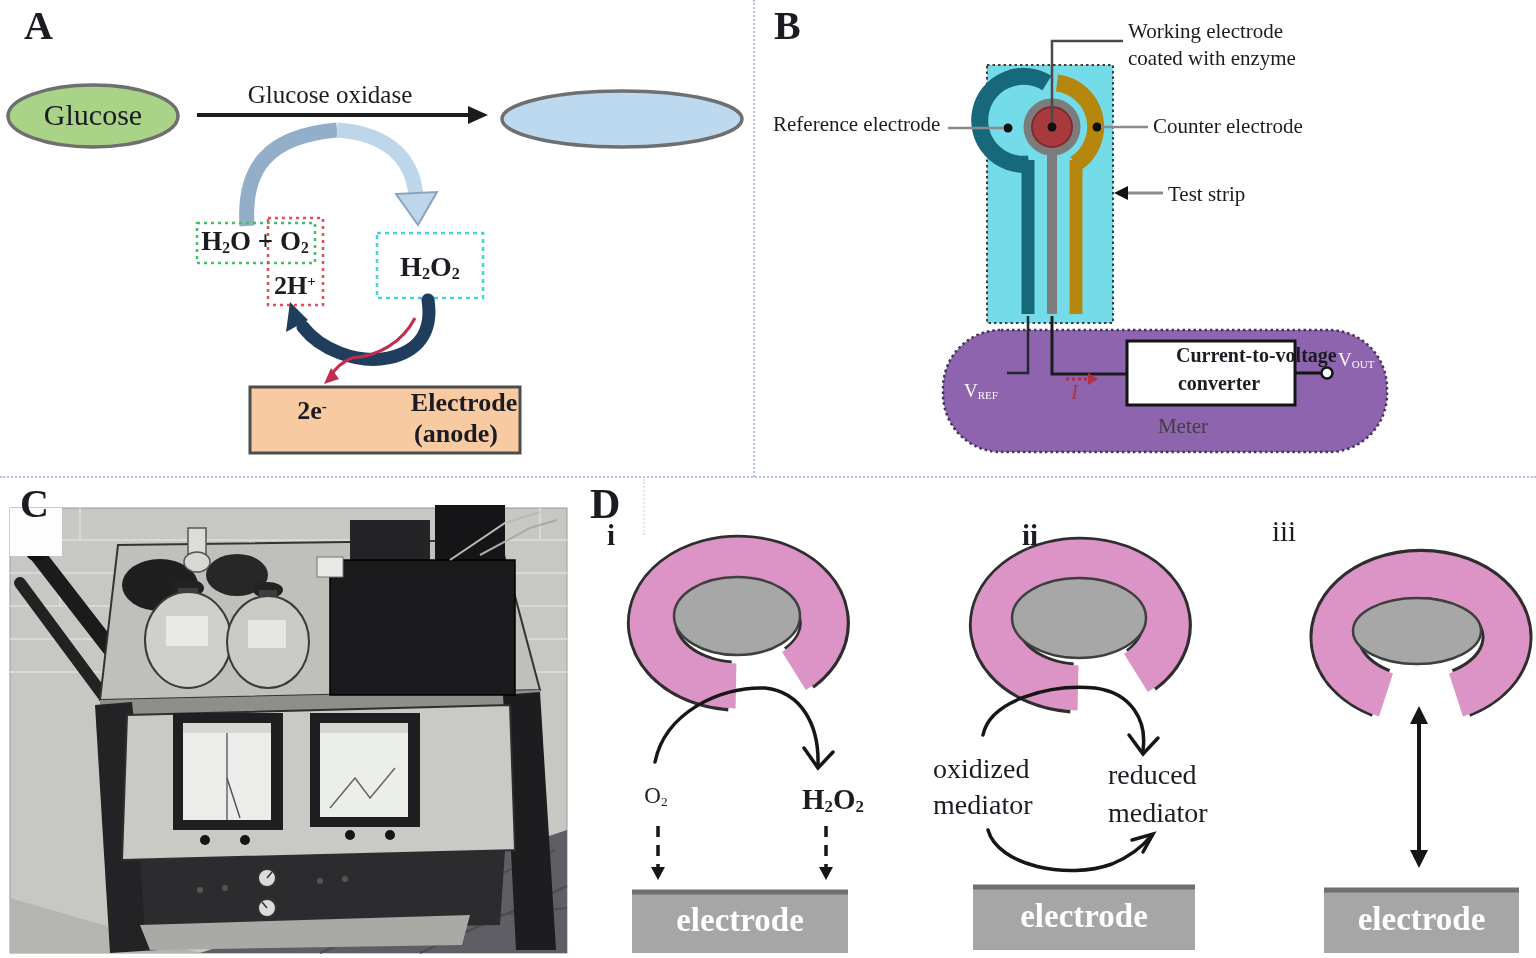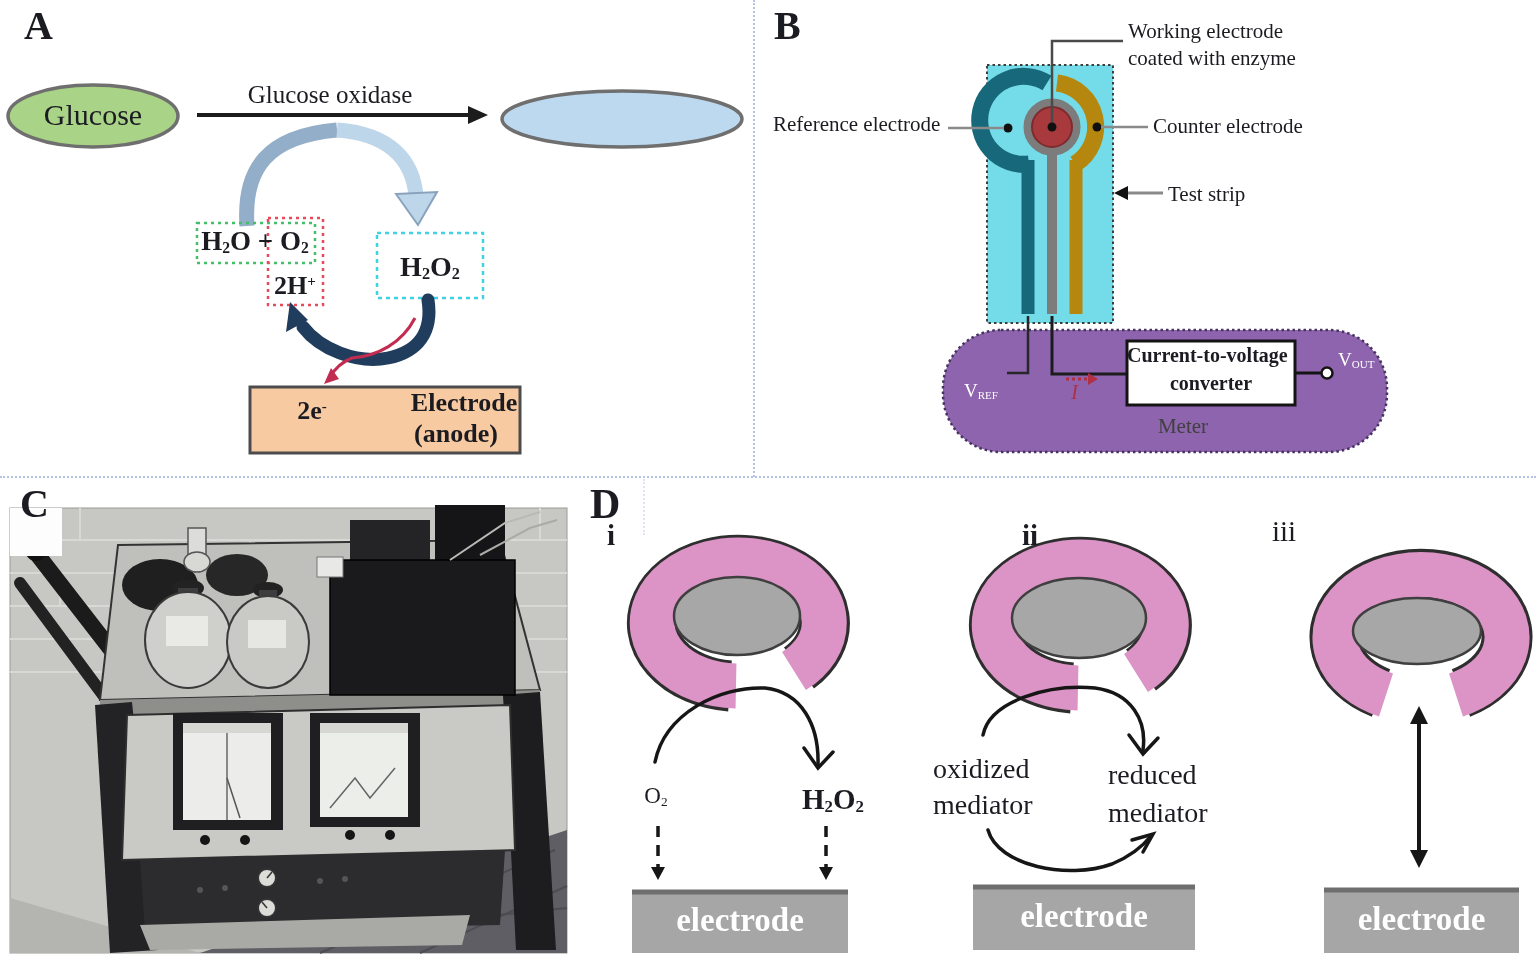--- a/index.html
+++ b/index.html
@@ -275,22 +275,22 @@
 
   <div class="lbl" style="left:774px;top:4px;font-size:40px;font-weight:700;">B</div>
   <div class="lbl" style="left:1128px;top:20px;font-size:21px;">Working electrode</div>
   <div class="lbl" style="left:1128px;top:47px;font-size:21px;">coated with enzyme</div>
   <div class="lbl" style="left:773px;top:113px;font-size:21px;">Reference electrode</div>
   <div class="lbl" style="left:1153px;top:115px;font-size:21px;">Counter electrode</div>
   <div class="lbl" style="left:1168px;top:183px;font-size:21px;">Test strip</div>
   <div class="lbl" style="left:964px;top:361px;font-size:19px;color:#ffffff;margin-top:20px;">V<sub>REF</sub></div>
   <div class="lbl" style="left:1338px;top:350px;font-size:19px;color:#ffffff;">V<sub>OUT</sub></div>
   <div class="lbl" style="left:1071px;top:381px;font-size:21px;font-style:italic;color:#b03044;">I</div>
-  <div class="lbl c" style="left:1127px;top:345px;width:148px;font-size:20px;font-weight:600;">Current-to-voltage</div>
-  <div class="lbl c" style="left:1127px;top:373px;width:168px;font-size:20px;font-weight:600;">converter</div>
+  <div class="lbl c" style="left:1176px;top:345px;width:148px;font-size:20px;font-weight:600;">Current-to-voltage</div>
+  <div class="lbl c" style="left:1127px;top:373px;width:168px;font-size:20px;font-weight:600;padding-left:8px;">converter</div>
   <div class="lbl c" style="left:1133px;top:415px;width:100px;font-size:21px;color:#404040;">Meter</div>
 
   <div class="lbl" style="left:20px;top:482px;font-size:40px;font-weight:700;">C</div>
 
   <div class="lbl" style="left:590px;top:482px;font-size:42px;font-weight:700;">D</div>
   <div class="lbl" style="left:607px;top:520px;font-size:29px;font-weight:700;">i</div>
   <div class="lbl" style="left:1022px;top:520px;font-size:29px;font-weight:700;">ii</div>
   <div class="lbl" style="left:1272px;top:516px;font-size:29px;font-weight:400;">iii</div>
   <div class="lbl c" style="left:626px;top:784px;width:60px;font-size:23px;font-weight:400;">O<sub>2</sub></div>
   <div class="lbl c" style="left:783px;top:784px;width:100px;font-size:29px;font-weight:600;">H<sub>2</sub>O<sub>2</sub></div>

